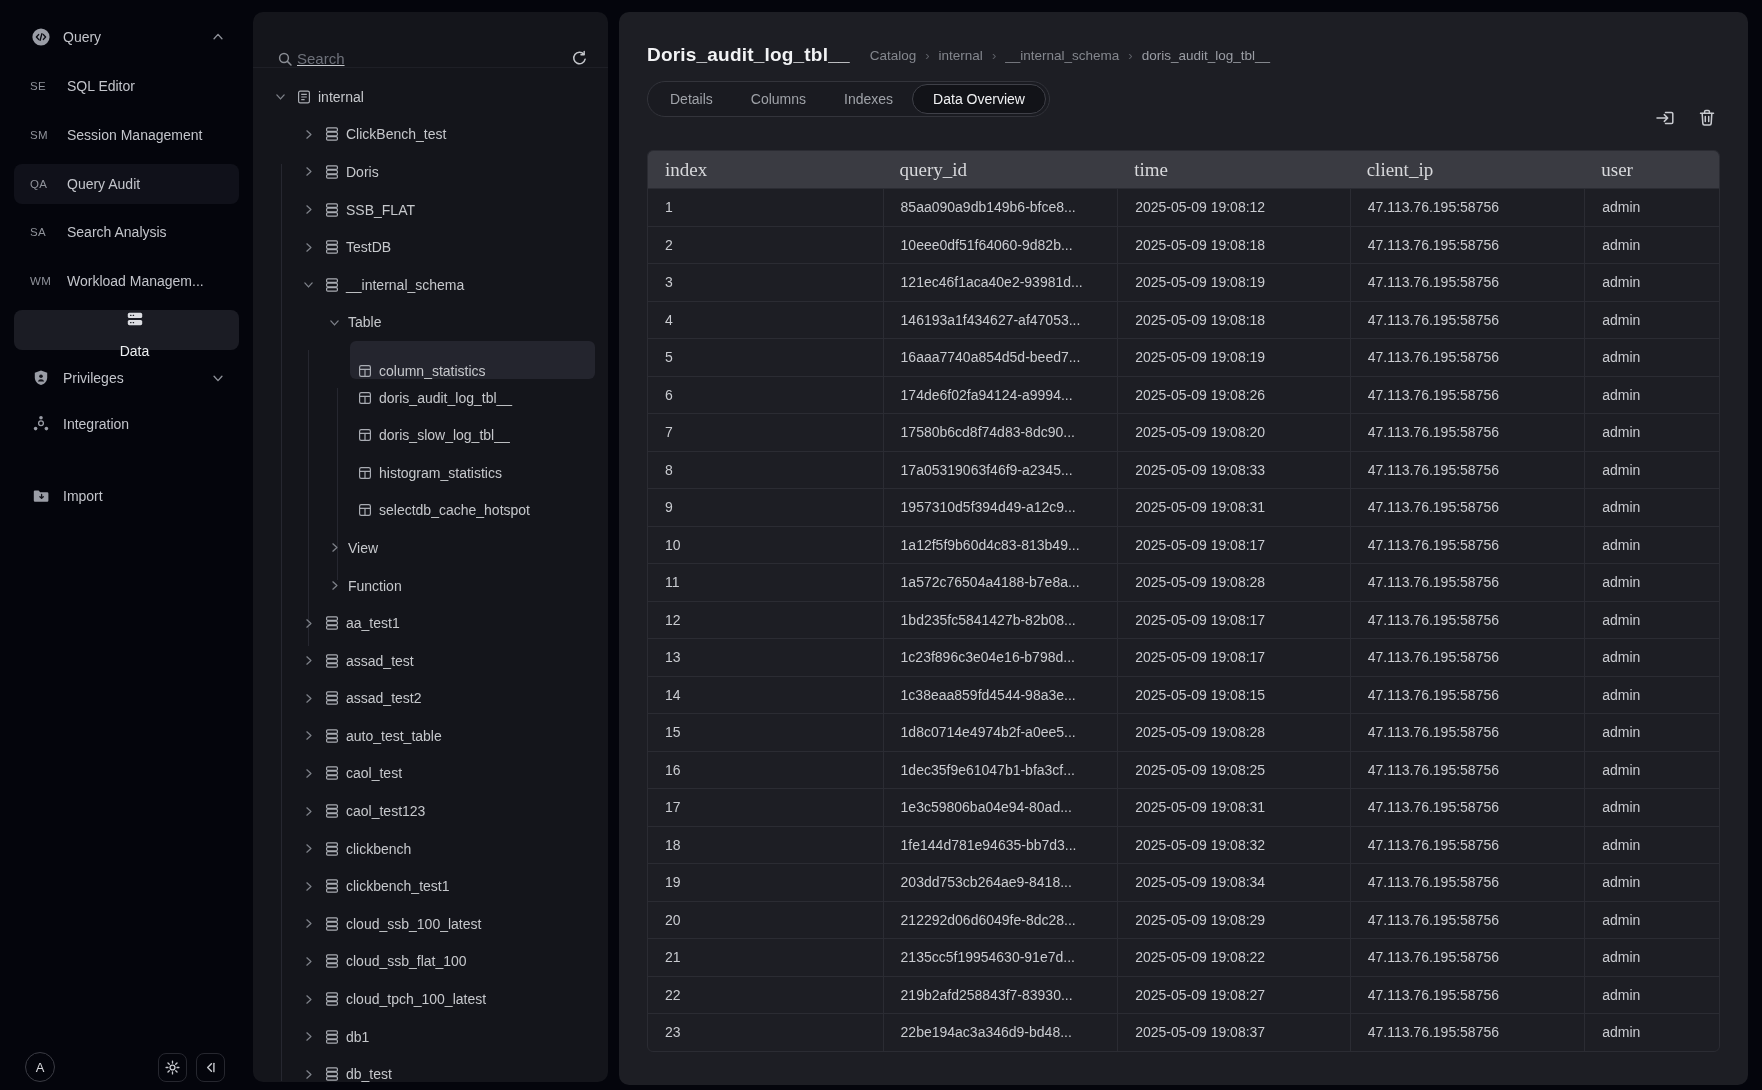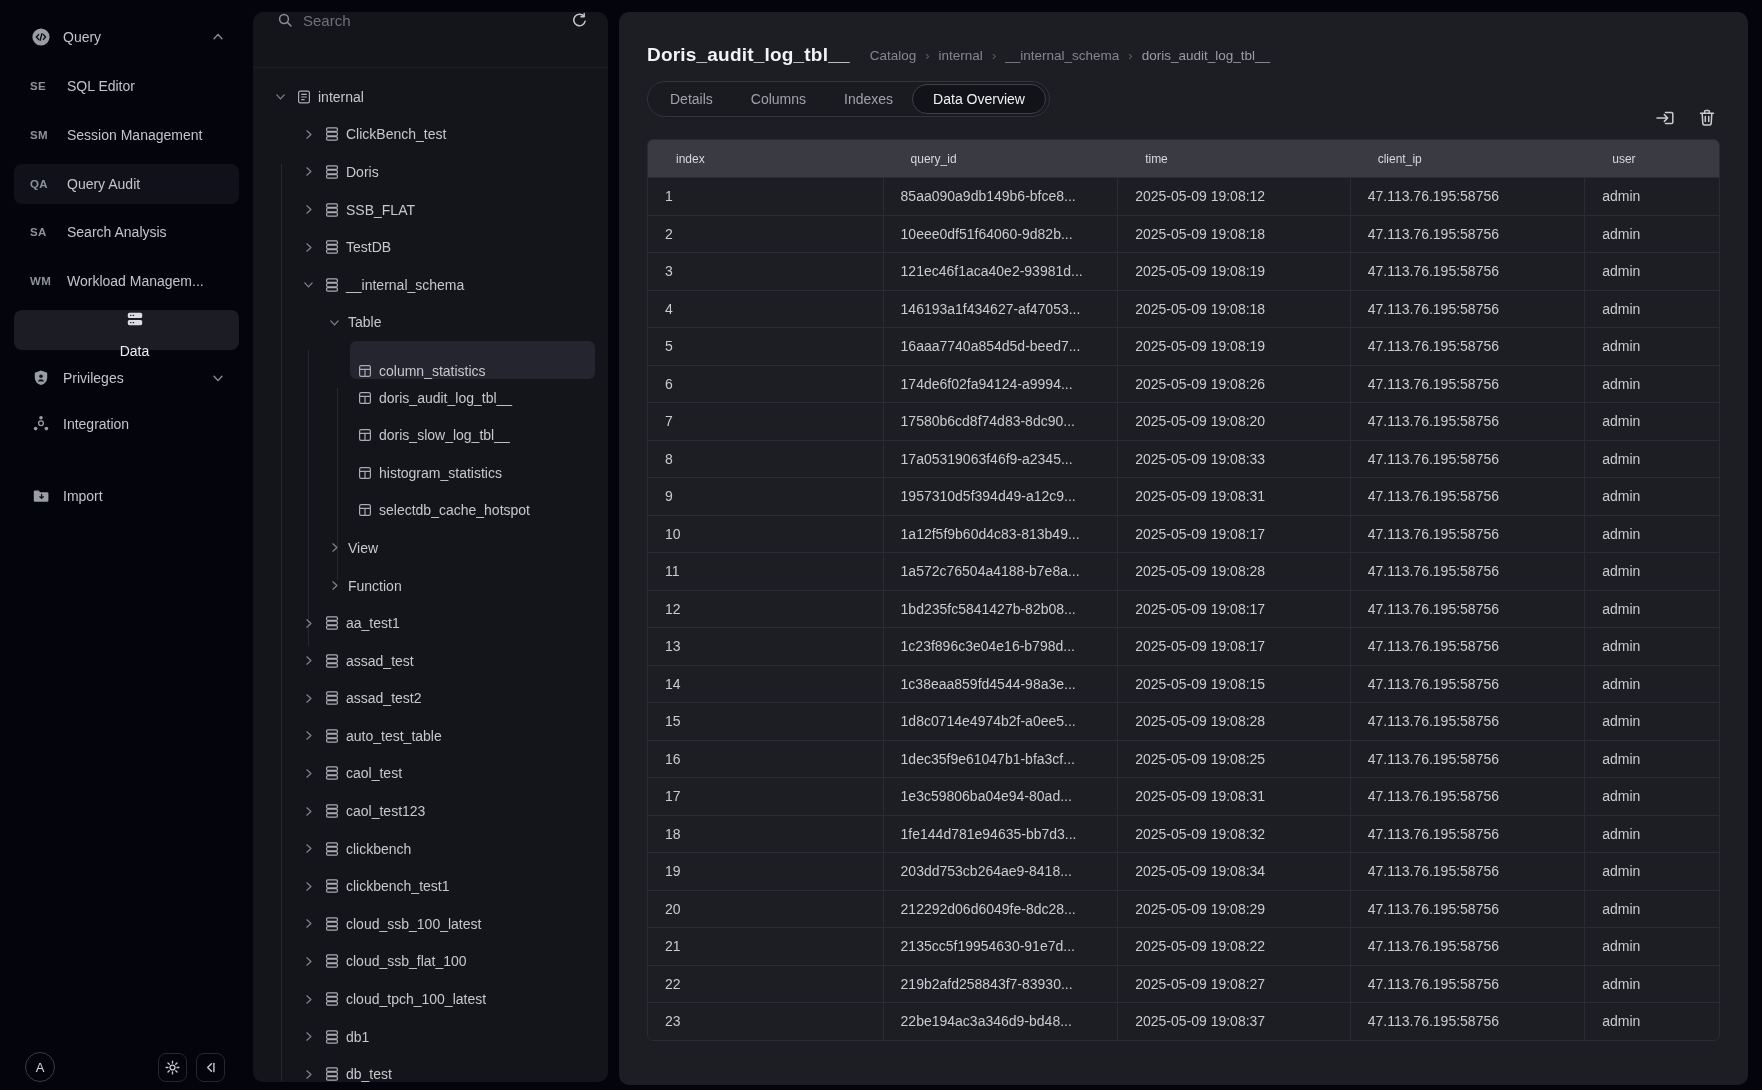--- a/index.html
+++ b/index.html
@@ -14,21 +14,21 @@
 
   
   .sidebar { position:absolute; left:0; top:0; width:253px; height:1090px; }
   .nav-row {
     position:absolute; left:14px; width:225px; height:40px;
     display:flex; align-items:center; padding-left:16px; gap:11px;
     border-radius:8px; cursor:pointer;
   }
   .nav-row .nav-label { font-size:14px; color:#c3c5cb; white-space:nowrap; }
   .nav-row .abbr {
-    width:26px; font-size:11.5px; font-weight:bold; color:#8f929a; letter-spacing:.4px;
+    width:26px; font-size:11.5px; font-weight:normal; color:#8f929a; letter-spacing:.4px;
     flex:0 0 26px;
   }
   .nav-row .nicon { width:22px; flex:0 0 22px; display:flex; justify-content:center; color:#a2a5ae; }
   .nav-row .side-chev { position:absolute; right:14px; color:#8b8e96; }
   .nav-row.hl-soft { background:#101падно; }
   .nav-row.hl-soft { background:#10111a; }
   .nav-row.hl-strong { background:#1b1c24;flex-direction:column; }
   .nav-row.hl-strong .nav-label { color:#eceef0; font-weight:500; }
 
   .sidebar-bottom { position:absolute; left:0; bottom:8px; width:253px; height:30px; }
@@ -44,22 +44,22 @@
   }
   .sq-btn.gear { left:158px; }
   .sq-btn.collapse { left:196px; }
 
   
   .tree-panel {
     position:absolute; left:253px; top:12px; width:355px; height:1070px;
     background:#14151b; border-radius:10px; overflow:hidden;
   }
   .search-row {
-    height:56px; display:flex; align-items:flex-start; padding:0 20px 0 24px;
-    border-bottom:1px solid #1e1f26; gap:10px;
+    height:56px; display:flex; align-items:flex-end; padding:0 20px 0 24px;
+    border-bottom:1px solid #1e1f26; gap:4px;text-decoration:underline;
   }
   .search-row .sicon { color:#8a8d94; }
   .search-input {
     flex:1; background:transparent; border:none; outline:none;
     font-family:"Liberation Sans", sans-serif; font-size:15px; color:#d5d6da;
   }
   .search-input::placeholder { color:#6e717a; }
   .refresh-btn { color:#c3c5ca; cursor:pointer; background:none; border:none; padding:0; }
 
   .tree { position:relative; padding-top:10px; height:1013px; }
@@ -88,41 +88,41 @@
     background:#1d1e24; border-radius:10px; overflow:hidden;
   }
   .main-header { display:flex; align-items:center; padding:32px 28px 0 28px; gap:20px; }
   .page-title { font-size:19px; font-weight:bold; color:#f2f3f5; letter-spacing:.2px; }
   .breadcrumb { display:flex; align-items:center; gap:9px; font-size:13.5px; color:#84878e; }
   .breadcrumb .crumb { cursor:pointer; }
   .breadcrumb .crumb.current { color:#9a9da4; cursor:default; }
   .breadcrumb .bc-sep { color:#5d6067; font-size:13px; }
 
   .tabs {
-    display:inline-flex; align-items:center; margin:15px 0 0 28px; height:36px;
+    display:inline-flex; align-items:center; margin:15px 0 11px 28px; height:36px;
     border:1px solid #33343b; border-radius:18px; background:#1a1b21; padding:0 3px;
   }
   .tab {
     padding:0 19px; font-size:14px; color:#9fa2a8; height:36px;
     display:flex; align-items:center; cursor:pointer;
   }
   .tab.active {
     background:#121318; border:1px solid #3f4048; border-radius:15px;
     height:30px; padding:0 20px; color:#f0f1f3; font-weight:500;
   }
   .header-icons { position:absolute; top:95px; right:30px; display:flex; gap:20px; }
   .icon-btn { color:#c9cbd0; cursor:pointer; background:none; border:none; padding:0; }
 
   
   .dtable {
     margin:22px 28px 0 28px; width:1073px;
     border:1px solid #2b2c33; border-radius:6px; overflow:hidden;
   }
   .thead { display:flex; height:37px; background:#3a3b42; align-items:center; }
-  .th { font-size:12px; color:#d7d8db; padding-left:28px; }
+  .th { font-size:19px; color:#d7d8db; padding-left:17px;font-family:Liberation Serif, serif; }
   .tr { display:flex; height:37.5px; align-items:center; border-top:1px solid #2b2c33; }
   .td {
     font-size:14px; color:#c9cbd0; padding-left:17px; height:100%;
     display:flex; align-items:center; overflow:hidden; white-space:nowrap;
   }
   .td + .td { border-left:1px solid #2b2c33; }
   .c0 { width:235px; } .c1 { width:235px; } .c2 { width:233px; }
   .c3 { width:235px; } .c4 { width:135px; }
 </style>
 </head>

